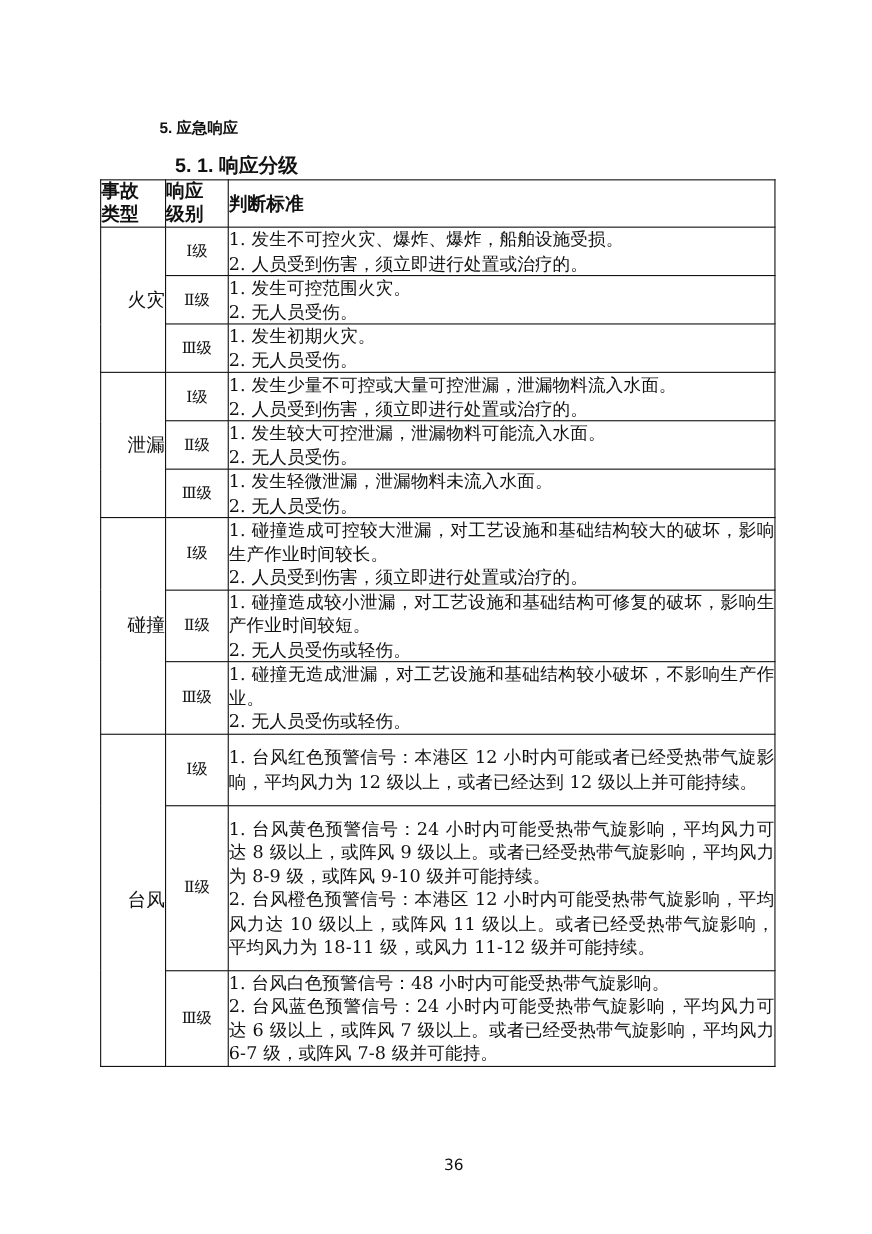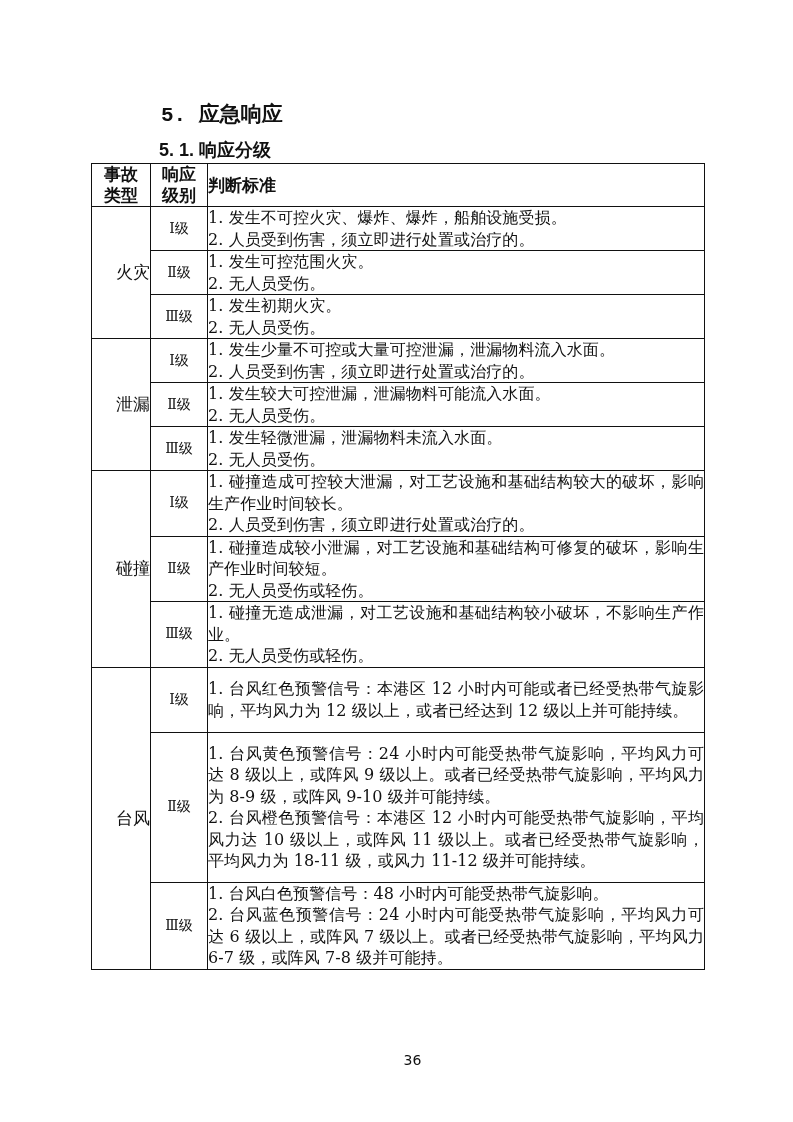--- a/index.html
+++ b/index.html
@@ -1,27 +1,27 @@
 <!DOCTYPE html>
 <html><head>
 <meta charset="utf-8">
 <style>
   html, body { margin: 0; padding: 0; background: #ffffff; }
   body { width: 793px; height: 1122px; position: relative; overflow: hidden;
          font-family: "DejaVu Serif", "Liberation Serif", serif; color: #111; }
-  .h1 { position: absolute; left: 161px; top: 104px; font-size: 21px; font-weight: bold;
-        font-family: Liberation Mono, monospace; line-height: 24px; }
+  .h1 { position: absolute; left: 145px; top: 104px; font-size: 14px; font-weight: bold;
+        font-family: Liberation Sans, sans-serif; line-height: 24px; }
   .h2 { position: absolute; left: 159px; top: 138px; font-size: 18px; font-weight: bold;
         font-family: Liberation Sans, sans-serif; line-height: 24px; }
   table.grid { position: absolute; left: 91px; top: 163px; width: 613px;
                border-collapse: collapse; table-layout: fixed; }
   table.grid td, table.grid th { border: 1.3px solid #111; padding: 0; vertical-align: middle; }
   col.c1 { width: 59px; } col.c2 { width: 57px; } col.c3 { width: 497px; }
   th { font-weight: bold; font-family: "DejaVu Sans", "Liberation Sans", sans-serif; font-size: 17px; }
-  th.hsmall { line-height: 21px; text-align: center; height: 42px; }
+  th.hsmall { line-height: 21px; text-align: left; height: 42px; }
   th.hmain { text-align: left; }
   td.type { text-align: right; font-size: 17px; }
   td.level { text-align: center; font-size: 14px; }
   td.crit { font-size: 16px; line-height: 21.5px; padding: 0 4px 0 5px; text-align: justify; letter-spacing: 0.1px; margin-left: 40px; }
   td.crit .line { display: block; }
   .pagenum { position: absolute; left: 0; width: 793px; top: 1052px; text-align: center;
              font-size: 14px; font-family: "DejaVu Sans", "Liberation Sans", sans-serif; padding-left: 16px; }
 </style>
 </head>
 <body>

